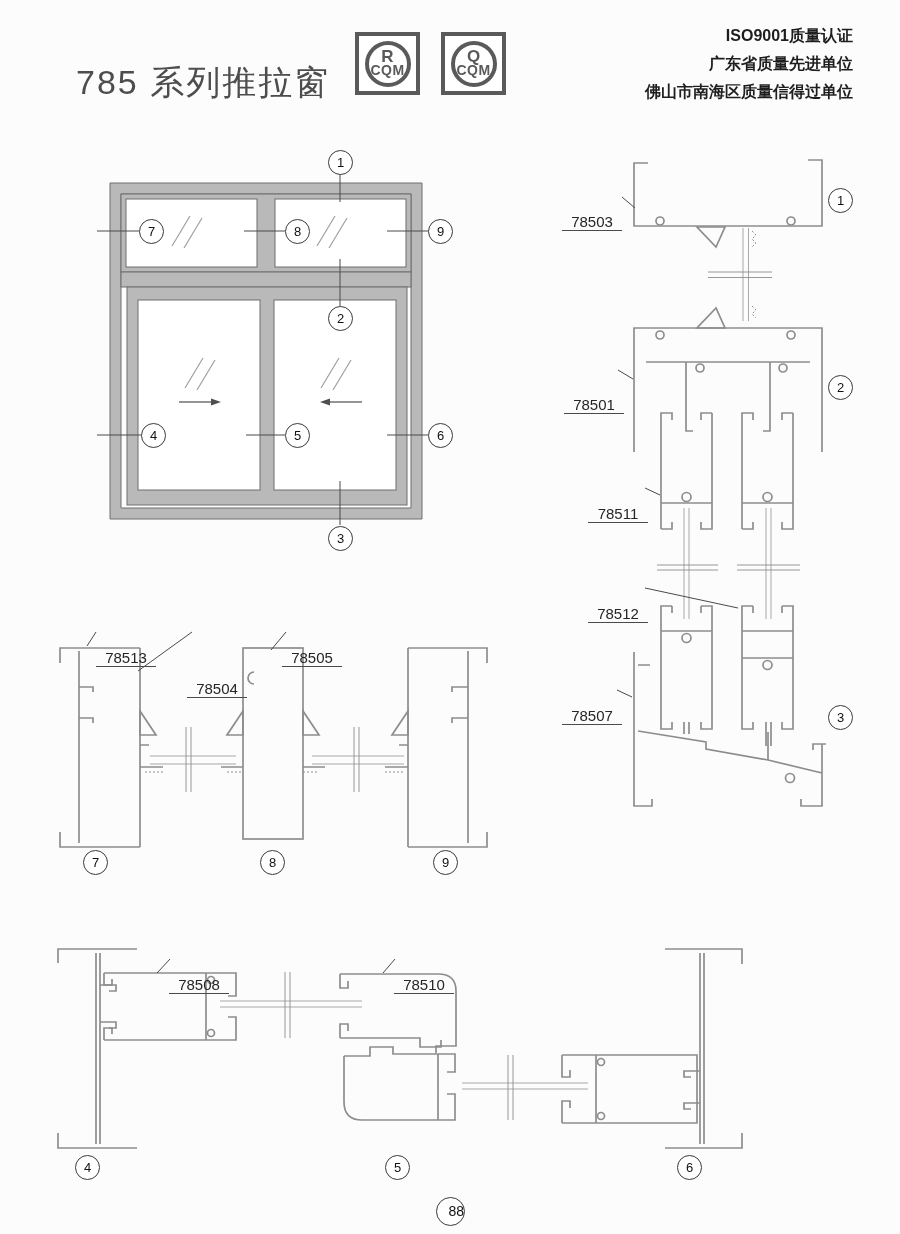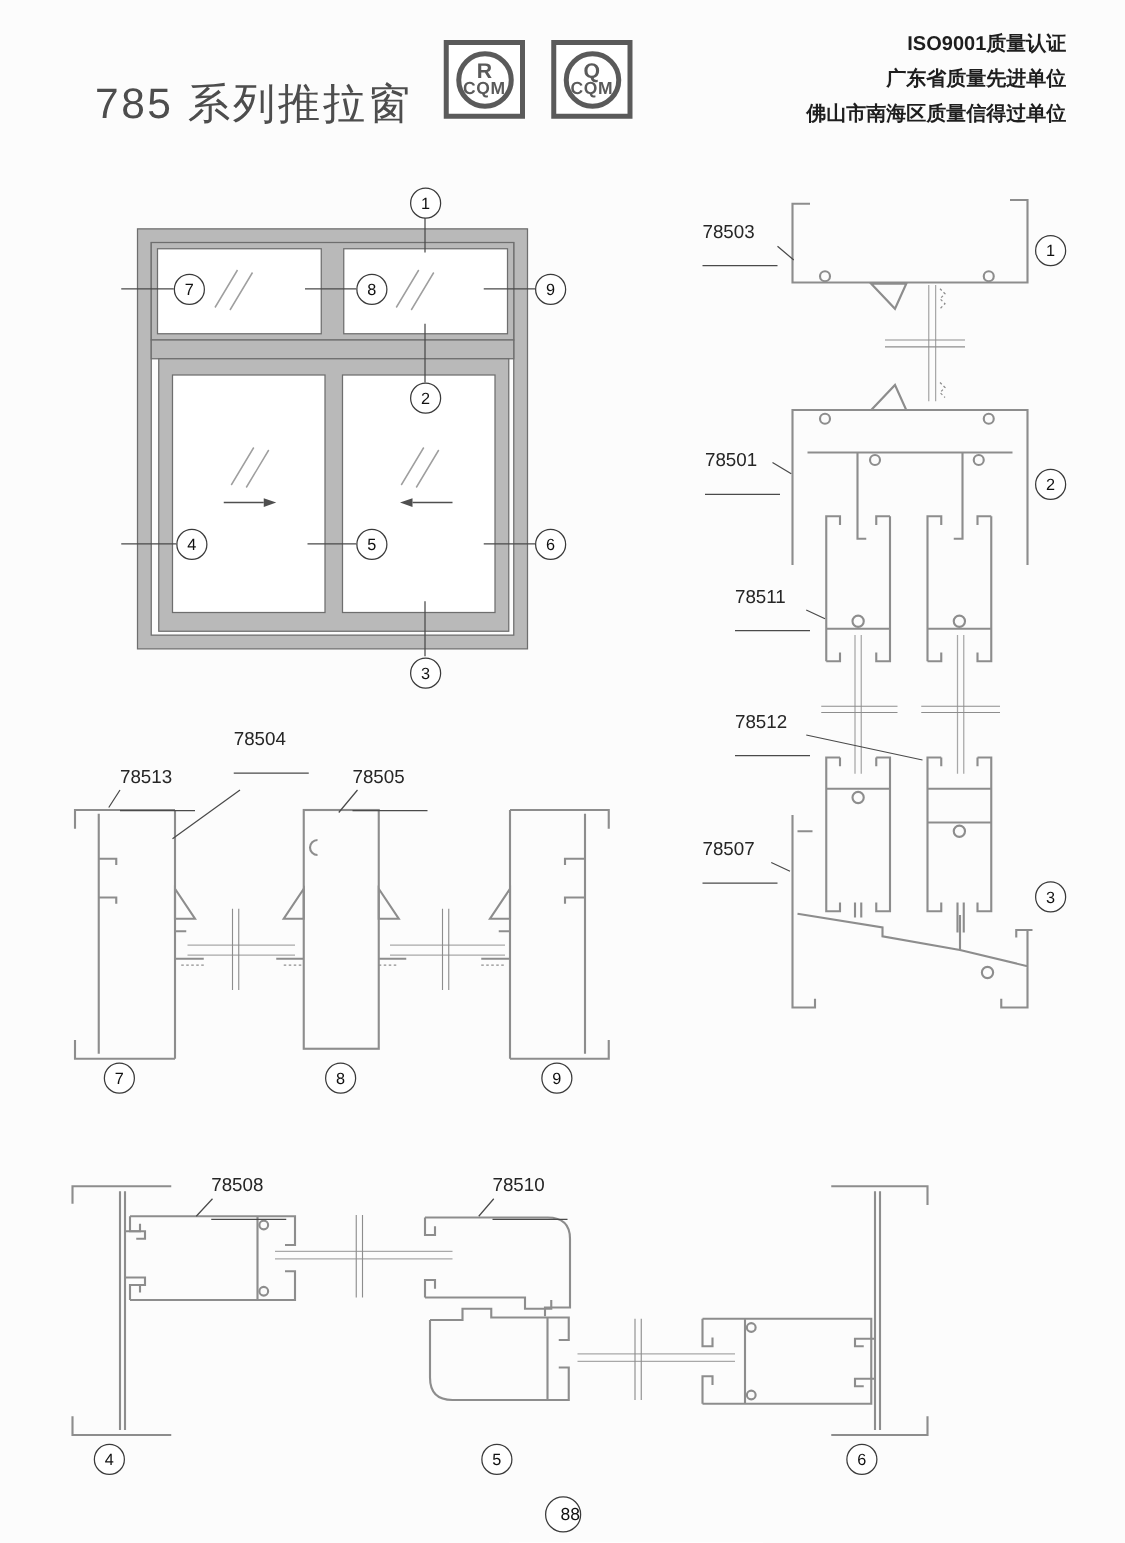--- a/index.html
+++ b/index.html
@@ -5,21 +5,21 @@
   html,body{margin:0;padding:0;background:#fff;}
   .sheet{position:relative;width:900px;height:1234px;background:#fcfcfc;overflow:hidden;
          font-family:"Liberation Sans",sans-serif;}
   .abs{position:absolute;}
   .title{left:76px;top:48px;font-size:34px;color:#4d4d4d;letter-spacing:2px;margin-top:12px;}
   .logo{width:57px;height:55px;border:4px solid #5a5a5a;display:flex;align-items:center;justify-content:center;background:#fff;}
   .logo-circle{width:38px;height:38px;border:4px solid #5a5a5a;border-radius:50%;text-align:center;color:#5a5a5a;}
   .logo-symbol{font-size:17px;font-weight:bold;line-height:17px;margin-top:3px;}
   .logo-caption{font-size:14px;font-weight:bold;line-height:10px;letter-spacing:.5px;}
   .certs{right:47px;top:22px;text-align:right;font-size:16px;line-height:28px;color:#1e1e1e;font-weight:bold;}
-  .plabel{font-size:15px;color:#262626;border-bottom:1.4px solid #4a4a4a;text-align:left;width:60px;padding-bottom:18px;background:transparent;}
+  .plabel{font-size:15px;color:#262626;border-bottom:1.4px solid #4a4a4a;text-align:center;width:60px;padding-bottom:0;background:transparent;margin-top:36px;}
   .co{width:23px;height:23px;border:1.3px solid #3a3a3a;border-radius:50%;background:#fff;
       font-size:13px;line-height:23px;text-align:center;color:#111;}
   .page-no{width:27px;height:27px;border:1.3px solid #3a3a3a;border-radius:50%;background:#fff;
       font-size:14px;line-height:27px;text-align:right;color:#111;left:436px;top:1197px;}
   svg{display:block;}
   .prof{stroke:#8d8d8d;stroke-width:1.7;fill:none;}
   .glass{stroke:#a8a8a8;stroke-width:1;fill:none;}
   .brk{stroke:#8d8d8d;stroke-width:.9;fill:none;}
   .lead{stroke:#4a4a4a;stroke-width:1;fill:none;}
   .serr{stroke:#8d8d8d;stroke-width:1;stroke-dasharray:2 2;fill:none;}
@@ -176,21 +176,21 @@
   <div class="abs plabel" style="left:562px;top:177px">78503</div>
   <div class="abs plabel" style="left:564px;top:360px">78501</div>
   <div class="abs plabel" style="left:588px;top:469px">78511</div>
   <div class="abs plabel" style="left:588px;top:569px">78512</div>
   <div class="abs plabel" style="left:562px;top:671px">78507</div>
   <div class="abs co" style="left:828px;top:188px">1</div>
   <div class="abs co" style="left:828px;top:375px">2</div>
   <div class="abs co" style="left:828px;top:705px">3</div>
 
   <div class="abs plabel" style="left:96px;top:613px">78513</div>
-  <div class="abs plabel" style="left:187px;top:583px">78504</div>
+  <div class="abs plabel" style="left:187px;top:644px">78504</div>
   <div class="abs plabel" style="left:282px;top:613px">78505</div>
   <div class="abs co" style="left:83px;top:850px">7</div>
   <div class="abs co" style="left:260px;top:850px">8</div>
   <div class="abs co" style="left:433px;top:850px">9</div>
 
   <div class="abs plabel" style="left:169px;top:940px">78508</div>
   <div class="abs plabel" style="left:394px;top:940px">78510</div>
   <div class="abs co" style="left:75px;top:1155px">4</div>
   <div class="abs co" style="left:385px;top:1155px">5</div>
   <div class="abs co" style="left:677px;top:1155px">6</div>

